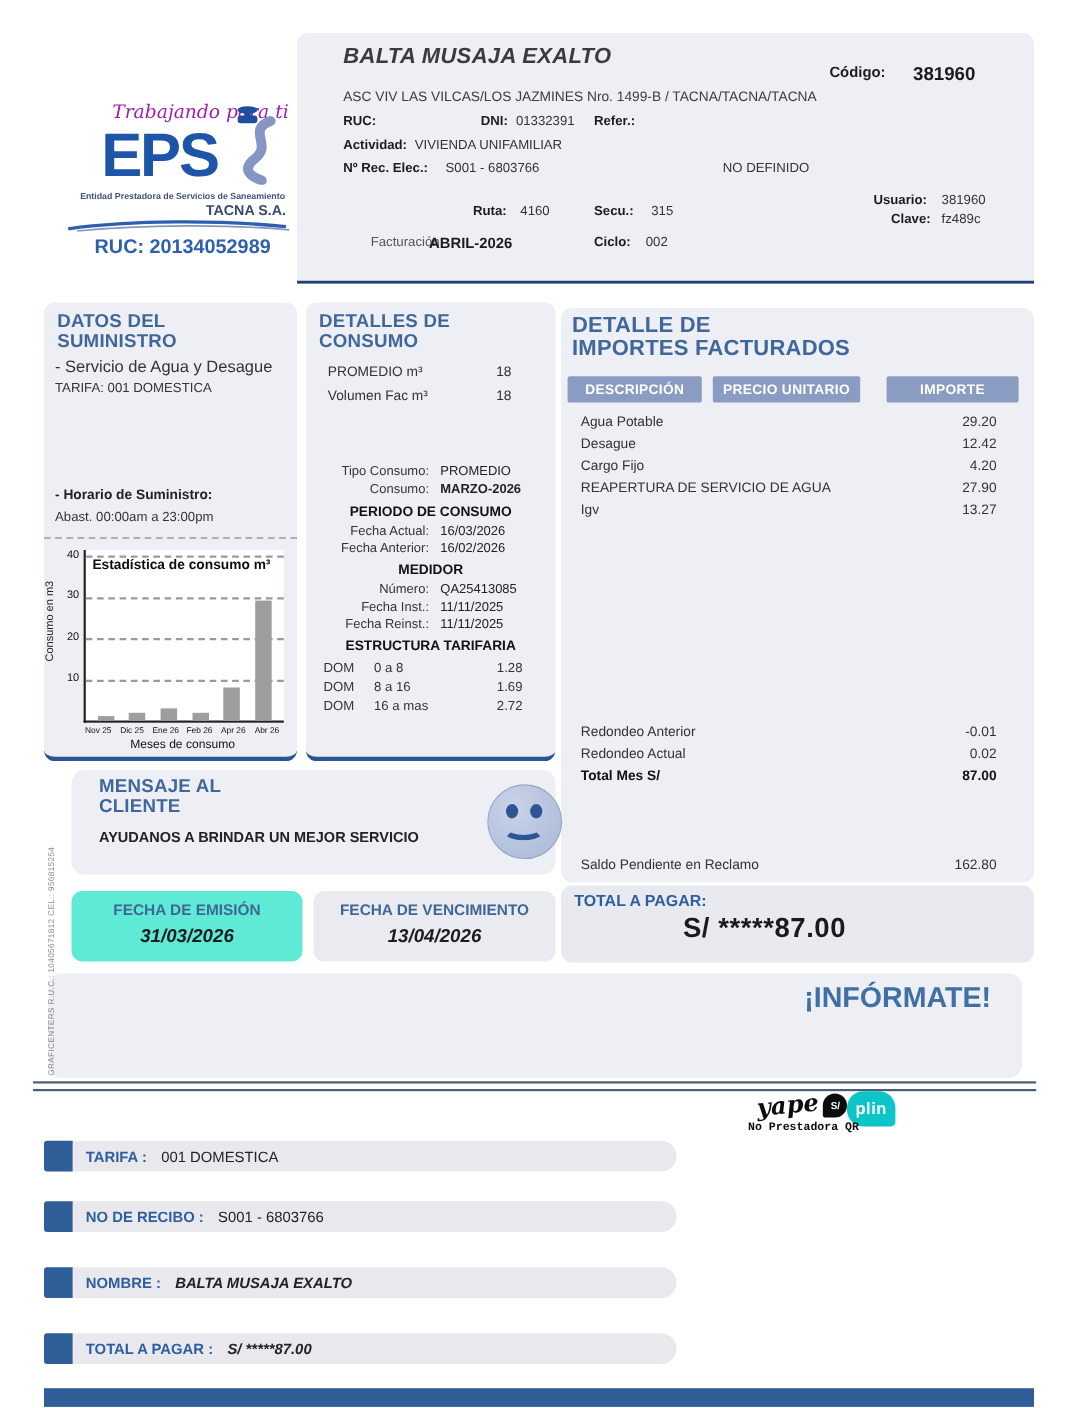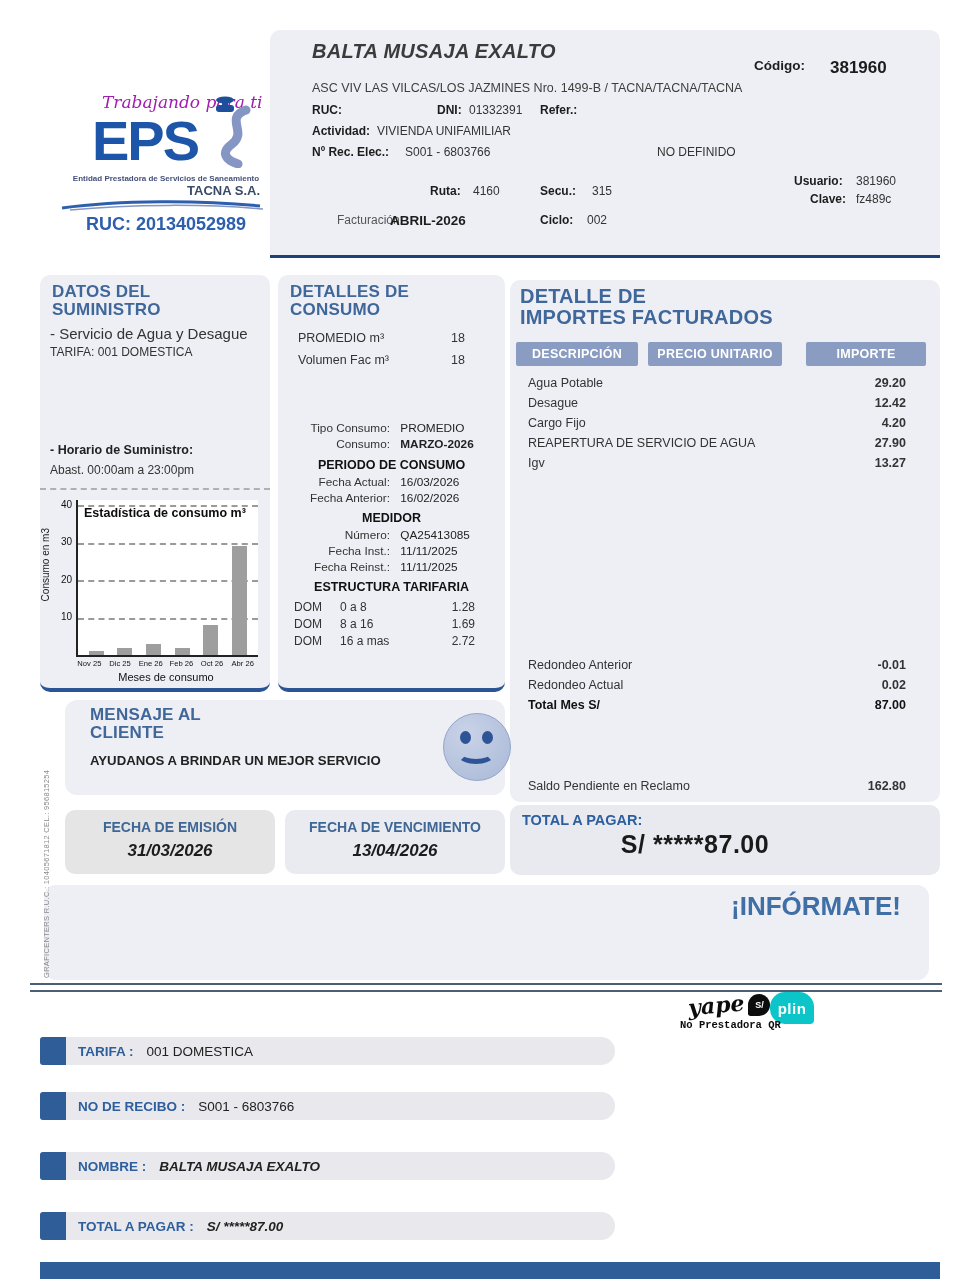--- a/index.html
+++ b/index.html
@@ -16,21 +16,21 @@
   .kv .v{color:#222;}
   .center-b{position:absolute;left:0;right:0;text-align:center;font-weight:bold;font-size:12.5px;color:#111;}
   .crow{position:absolute;left:20px;right:40px;font-size:12.5px;}
   .crow .amt{position:absolute;right:0;}
   .trow{position:absolute;left:16px;right:30px;display:flex;font-size:12px;}
   .t-cat{width:46px;}.t-range{flex:1;}.t-rate{width:42px;text-align:right;}
   .pill{position:absolute;top:62px;height:24px;background:#8b9cc2;color:#fff;font-weight:bold;
         font-size:12.5px;line-height:24px;text-align:center;border-radius:2px;letter-spacing:.3px;}
   .irow{position:absolute;left:18px;right:34px;height:18px;font-size:12.5px;}
   .irow .idesc{position:absolute;left:0;white-space:nowrap;}
-  .irow .iamt{position:absolute;right:0;font-weight:bold;}
+  .irow .iamt{position:absolute;right:0;}
   .frow{position:absolute;left:40px;width:575px;height:28px;background:#e9e9ed;
         border-radius:3px 14px 14px 3px;display:flex;align-items:center;}
   .faccent{width:26px;height:28px;background:#2e5d98;border-radius:3px 0 0 3px;margin-right:12px;flex:none;}
   .flabel{color:#2d5f9e;font-weight:bold;font-size:13.5px;margin-right:13px;white-space:nowrap;}
   .fvalue{font-size:13.5px;color:#222;white-space:nowrap;}
   .fv-em{font-weight:bold;font-style:italic;}
   
   .plot{position:absolute;left:36px;top:10px;width:180px;height:155px;background:#fff;
         border-left:2px solid #222;border-bottom:2px solid #222;}
   .grid{position:absolute;left:0;right:0;border-top:2px dashed #9a9a9a;}
@@ -169,21 +169,21 @@
         <div class="bar" style="height: 30px;"></div>
         <div class="bar" style="height: 108.8px;"></div>
       </div>
     </div>
     <div class="ctitle">Estadística de consumo m³</div>
     <div class="xticks">
       <span>Nov 25</span>
       <span>Dic 25</span>
       <span>Ene 26</span>
       <span>Feb 26</span>
-      <span>Oct 26</span>
+      <span>Apr 26</span>
       <span>Abr 26</span>
     </div>
     <div class="xlab">Meses de consumo</div>
   </div>
 
   <div class="panel" style="left:278px;top:275px;width:227px;height:413px;border-bottom:4px solid #2a5494;">
     <div class="sec-title" style="position:absolute;left:12px;top:8px;">
       <div>DETALLES DE</div>
       <div>CONSUMO</div>
     </div>
@@ -297,21 +297,21 @@
       <div>CLIENTE</div>
     </div>
     <div style="position:absolute;left:25px;top:53px;font-size:13.2px;font-weight:bold;color:#222;">AYUDANOS A BRINDAR UN MEJOR SERVICIO</div>
     <div class="smiley">
       <div class="eye l"></div>
       <div class="eye r"></div>
       <div class="mouth"></div>
     </div>
   </div>
 
-  <div class="panel" style="left:65px;top:810px;width:210px;height:64px;background:#e5e5e5;">
+  <div class="panel" style="left:65px;top:810px;width:210px;height:64px;background:#5eead4;">
     <div style="position:absolute;left:0;right:0;top:9px;text-align:center;font-size:14px;font-weight:bold;color:#3f6795;">FECHA DE EMISIÓN</div>
     <div style="position:absolute;left:0;right:0;top:31px;text-align:center;font-size:17px;font-weight:bold;font-style:italic;color:#1c1c1c;">31/03/2026</div>
   </div>
   <div class="panel" style="left:285px;top:810px;width:220px;height:64px;background:#e9ebf1;">
     <div style="position:absolute;left:0;right:0;top:9px;text-align:center;font-size:14px;font-weight:bold;color:#3f6795;">FECHA DE VENCIMIENTO</div>
     <div style="position:absolute;left:0;right:0;top:31px;text-align:center;font-size:17px;font-weight:bold;font-style:italic;color:#1c1c1c;">13/04/2026</div>
   </div>
 
   <div class="panel" style="left:510px;top:805px;width:430px;height:70px;background:#e8eaf0;">
     <div style="position:absolute;left:12px;top:7px;font-size:14.5px;font-weight:bold;color:#2d5f9e;">TOTAL A PAGAR:</div>

